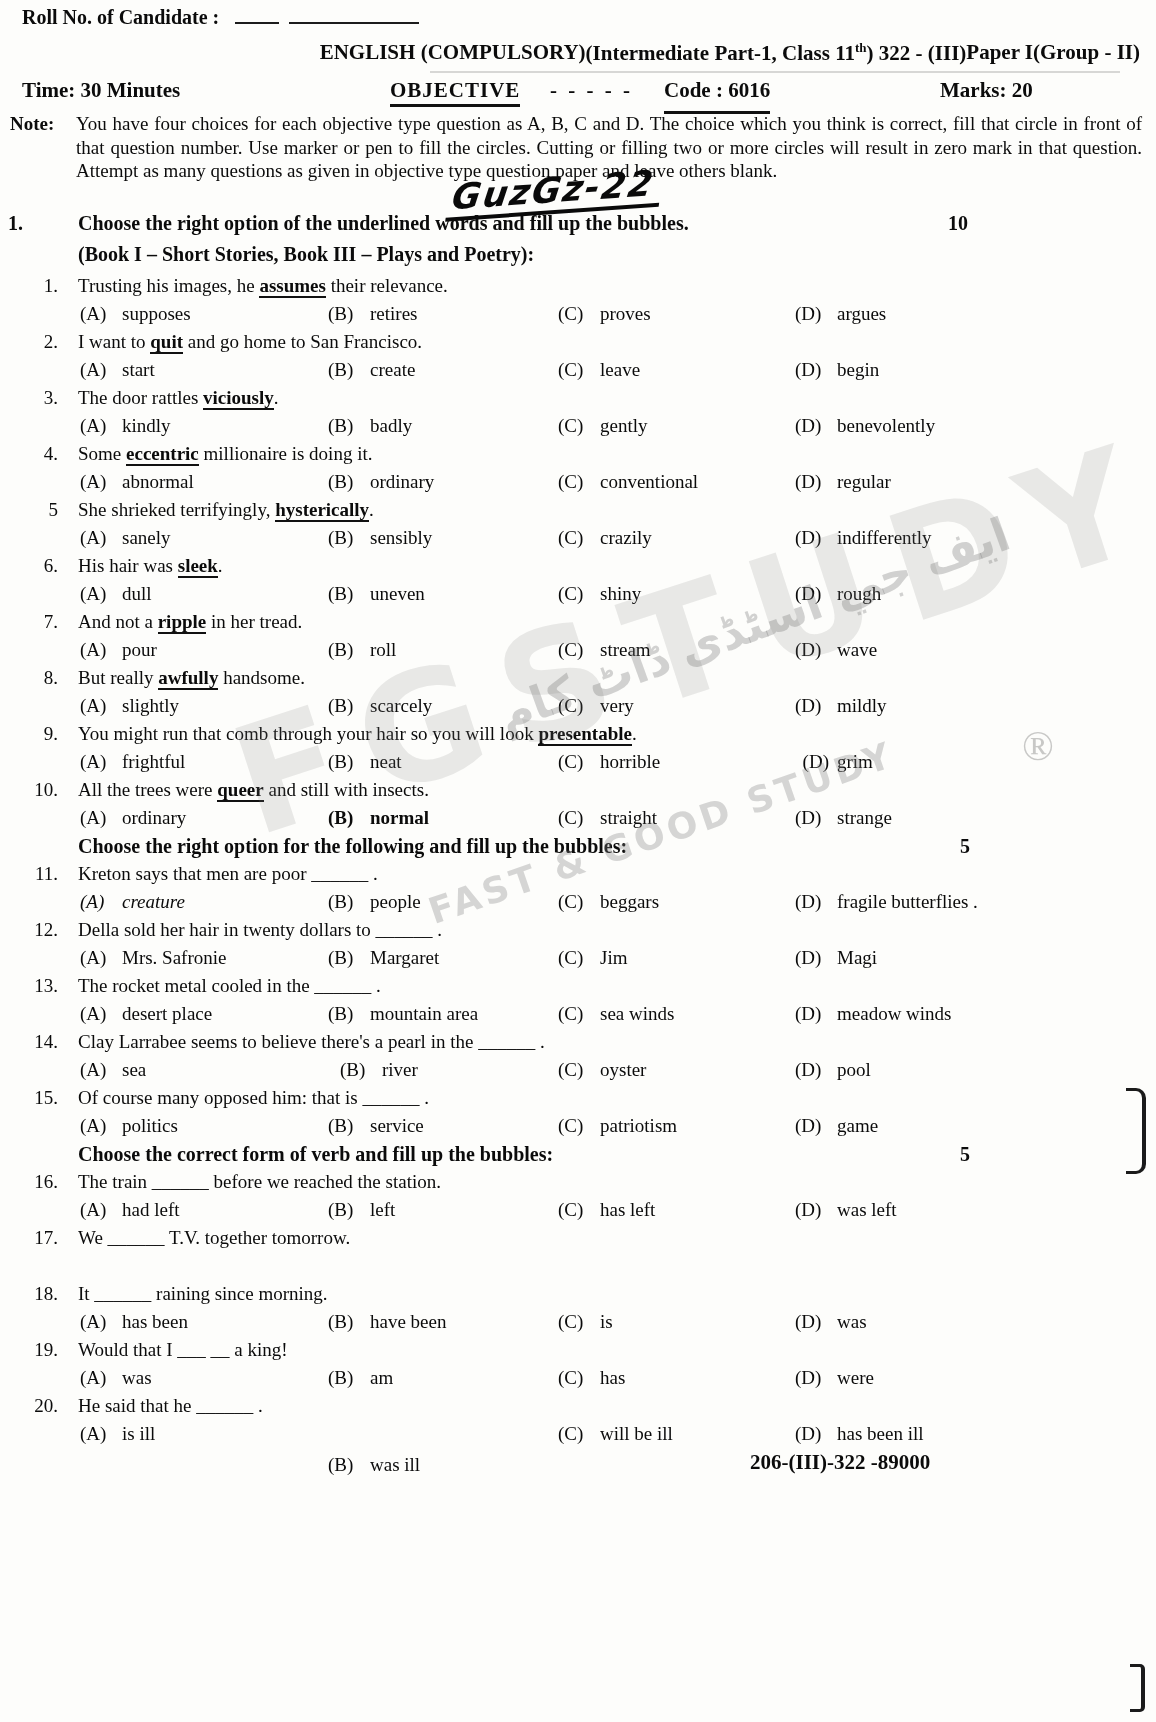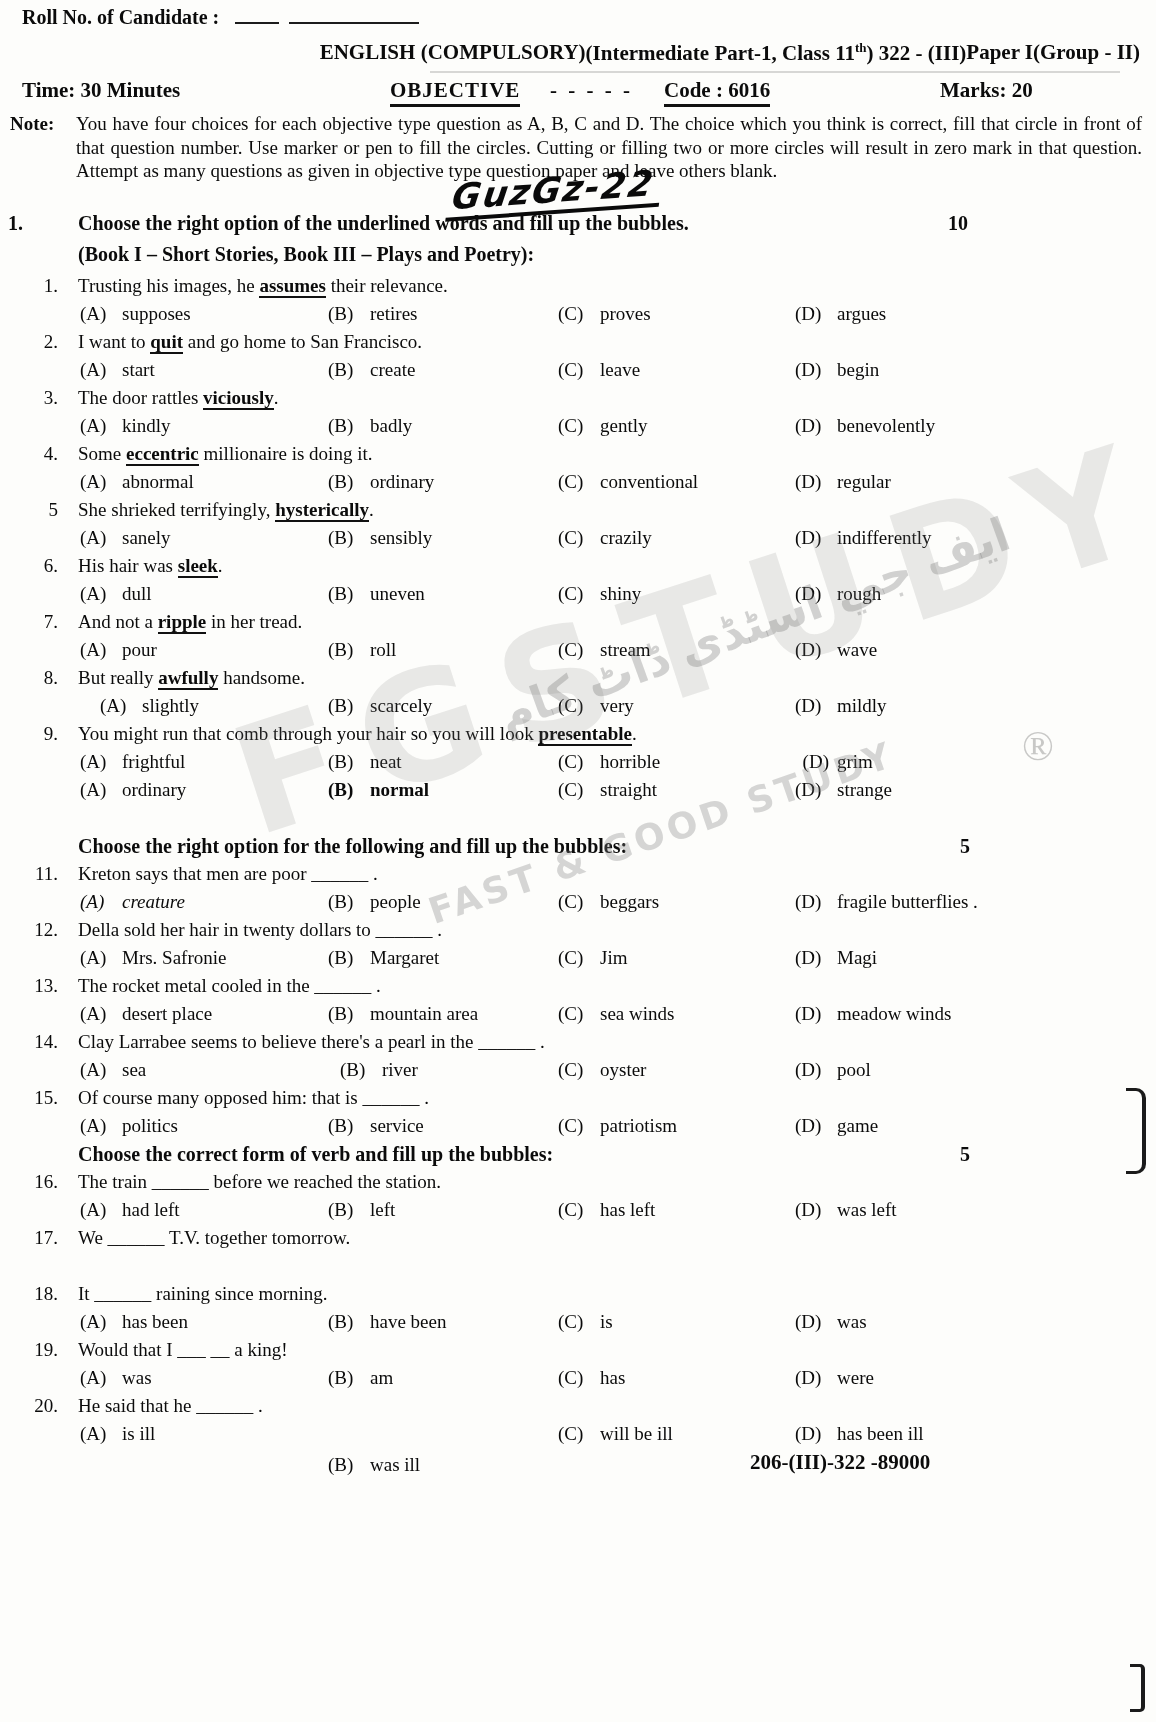--- a/index.html
+++ b/index.html
@@ -14,21 +14,21 @@
   .u1{width:44px;margin-left:16px;}
   .u2{width:130px;margin-left:10px;}
   .title-line{position:absolute;top:40px;left:28px;width:1112px;font-size:21px;font-weight:700;
     display:flex;justify-content:flex-end;white-space:nowrap;}
   .sup{font-size:13px;vertical-align:super;}
   .faint-line{position:absolute;top:71px;left:430px;width:690px;height:2px;background:rgba(0,0,0,.15);}
   .meta-line{position:absolute;top:78px;left:22px;width:1112px;height:28px;font-size:21px;font-weight:700;}
   .m-time{position:absolute;left:0;}
   .m-obj{position:absolute;left:368px;border-bottom:3px solid #111;padding-bottom:1px;letter-spacing:1px;}
   .m-dash{position:absolute;left:528px;letter-spacing:3px;}
-  .m-code{position:absolute;left:642px;border-bottom:3px solid #111;padding-bottom:1px;}
+  .m-code{position:absolute;left:642px;border-bottom:3px solid #111;padding-bottom:8px;}
   .m-marks{position:absolute;left:918px;}
   .note-row{position:absolute;top:112px;left:10px;width:1134px;font-size:19px;line-height:23.5px;}
   .note-label{position:absolute;left:0;top:0;font-weight:700;}
   .note-text{display:block;margin-left:66px;width:1066px;text-align:justify;}
   .handwriting{
     position:absolute;top:170px;left:448px;font-family:"DejaVu Sans",sans-serif;
     font-weight:700;font-style:italic;font-size:35px;color:#0a0a0a;letter-spacing:2px;
     transform:rotate(-4deg) skewX(-12deg);border-bottom:4px solid #0a0a0a;padding:0 8px 0 4px;
   }
   
@@ -203,39 +203,43 @@
           <span class="opt" style="left: 558px;"><span class="opt-label">(C)</span><span class="opt-text">stream</span></span>
           <span class="opt" style="left: 795px;"><span class="opt-label">(D)</span><span class="opt-text">wave</span></span>
         </div>
       </div>
       <div class="q-block">
         <div class="q-line">
           <span class="q-no">8.</span>
           <span class="q-sentence"><span>But really </span><span class="u-word">awfully</span><span> handsome.</span></span>
         </div>
         <div class="q-opts">
-          <span class="opt" style="left: 80px; margin-left: 20px;"><span class="opt-label">(A)</span><span class="opt-text">slightly</span></span>
+          <span class="opt" style="left: 80px;"><span class="opt-label">(A)</span><span class="opt-text">slightly</span></span>
           <span class="opt" style="left: 328px;"><span class="opt-label">(B)</span><span class="opt-text">scarcely</span></span>
           <span class="opt" style="left: 558px;"><span class="opt-label">(C)</span><span class="opt-text">very</span></span>
           <span class="opt" style="left: 795px;"><span class="opt-label">(D)</span><span class="opt-text">mildly</span></span>
         </div>
       </div>
       <div class="q-block">
         <div class="q-line">
           <span class="q-no">9.</span>
           <span class="q-sentence"><span>You might run that comb through your hair so you will look </span><span class="u-word">presentable</span><span>.</span></span>
         </div>
         <div class="q-opts">
           <span class="opt" style="left: 80px;"><span class="opt-label">(A)</span><span class="opt-text">frightful</span></span>
           <span class="opt" style="left: 328px;"><span class="opt-label">(B)</span><span class="opt-text">neat</span></span>
           <span class="opt" style="left: 558px;"><span class="opt-label">(C)</span><span class="opt-text">horrible</span></span>
           <span class="opt" style="left: 795px; text-align: right;"><span class="opt-label">(D)</span><span class="opt-text">grim</span></span>
         </div>
       </div>
       <div class="q-block">
+        <div class="q-line">
+          <span class="q-no">10.</span>
+          <span class="q-sentence"><span>All the trees were </span><span class="u-word">queer</span><span> and still with insects.</span></span>
+        </div>
         <div class="q-opts">
           <span class="opt" style="left: 80px;"><span class="opt-label">(A)</span><span class="opt-text">ordinary</span></span>
           <span class="opt" style="left: 328px; font-weight: bold;"><span class="opt-label">(B)</span><span class="opt-text">normal</span></span>
           <span class="opt" style="left: 558px;"><span class="opt-label">(C)</span><span class="opt-text">straight</span></span>
           <span class="opt" style="left: 795px;"><span class="opt-label">(D)</span><span class="opt-text">strange</span></span>
         </div>
       </div>
       <div class="h-row">
         <span class="h-text">Choose the right option for the following and fill up the bubbles:</span>
         <span class="h-marks">5</span>

